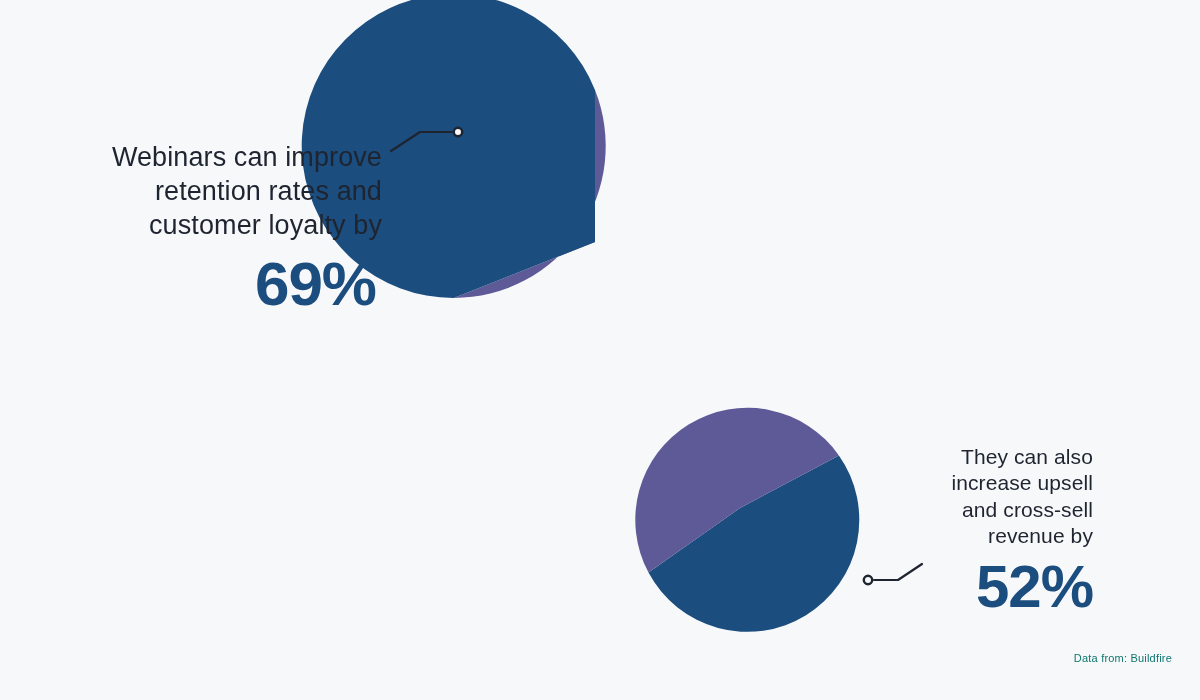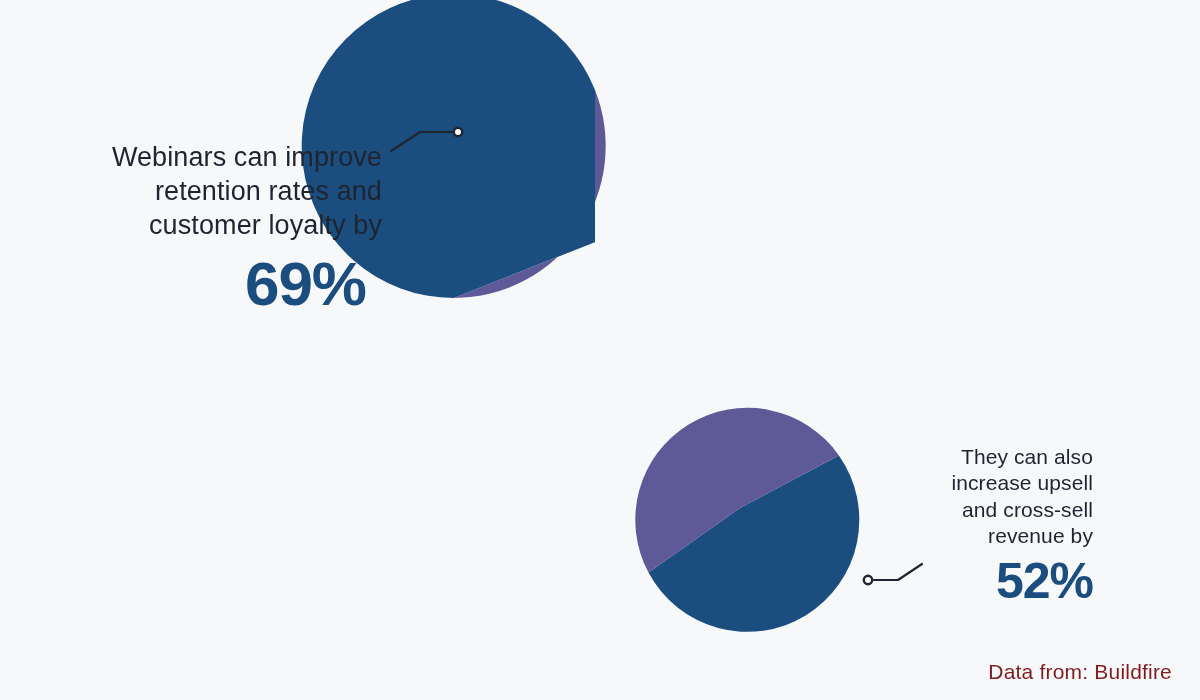--- a/index.html
+++ b/index.html
@@ -42,54 +42,54 @@
   }
 
   #callout-1 {
     left: 30px;
     top: 140px;
     width: 352px;
     text-align: right;
   }
   #callout-1 .callout-value {
     margin-top: 9px;
-    margin-right: 16px;
+    margin-right: 6px;
   }
 
   #callout-2 {
     left: 861px;
     top: 444px;
     width: 232px;
     text-align: right;
   }
   #callout-2 .callout-text {
     font-size: 21px;
     line-height: 1.25;
   }
   #callout-2 .callout-value {
-    font-size: 50px;
+    font-size: 60px;
     margin-top: 6px;
   }
 
   
   #art {
     position: absolute;
     left: 0;
     top: 0;
     width: 1200px;
     height: 700px;
   }
 
   
   #footer-credit {
     position: absolute;
     right: 28px;
-    bottom: 16px;
-    font-size: 21px;
-    color: #7f1d1d;
+    bottom: 36px;
+    font-size: 11px;
+    color: #0f766e;
     letter-spacing: 0.2px;
   }
 </style>
 </head>
 <body>
 
 <div id="stage">
 
   <svg id="art" viewBox="0 0 1200 700" xmlns="http://www.w3.org/2000/svg">
 

